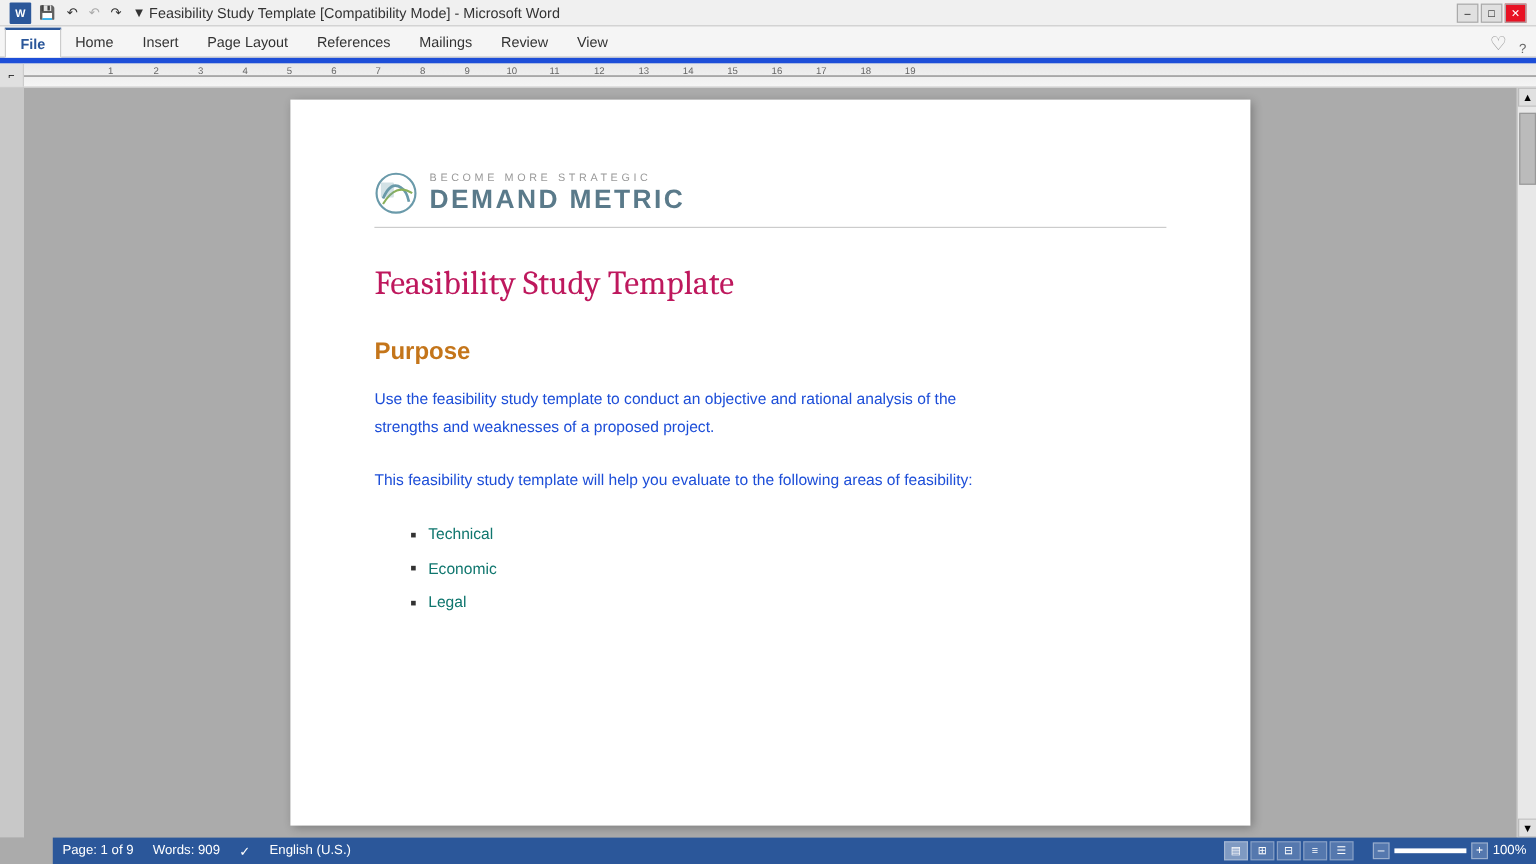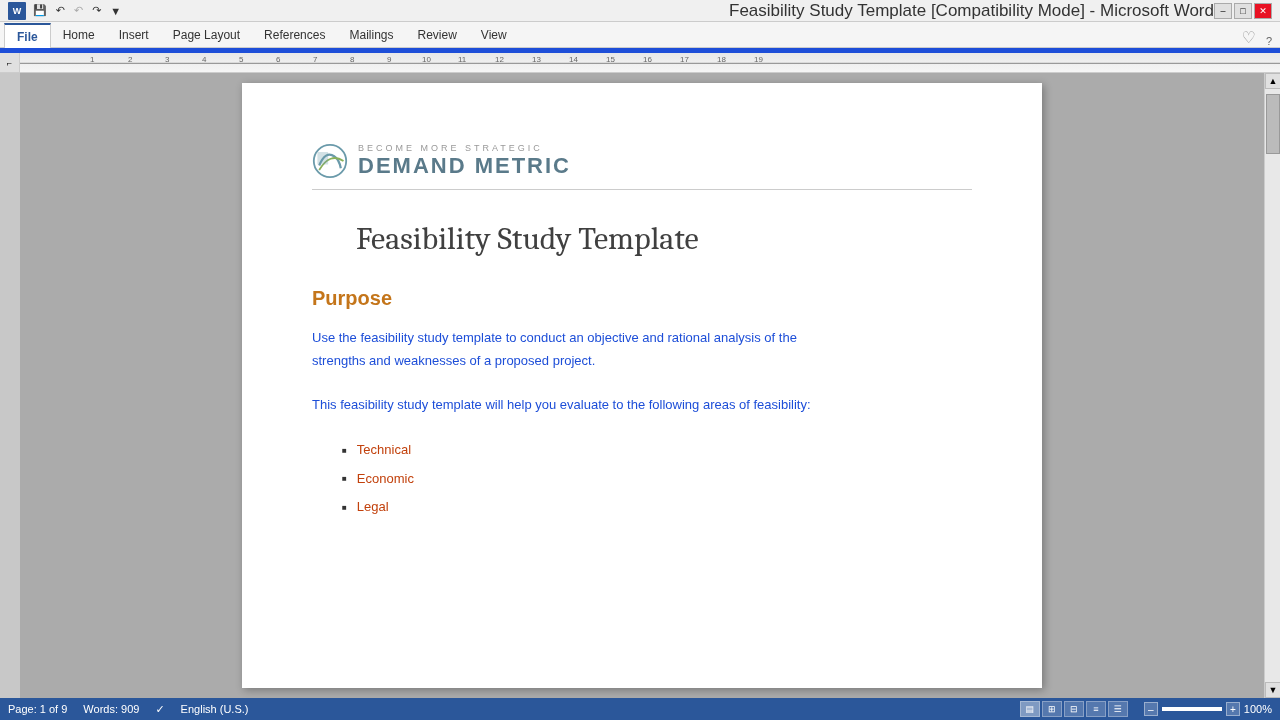--- a/index.html
+++ b/index.html
@@ -17,24 +17,24 @@
     .title-bar {
       background: #f0f0f0;
       height: 22px;
       display: flex;
       align-items: center;
       justify-content: space-between;
       padding: 0 8px;
       border-bottom: 1px solid #ccc;
     }
     .title-bar-text {
-      font-size: 17px;
+      font-size: 12px;
       color: #333;
       flex: 1;
-      text-align: right;
+      text-align: left;
     }
     .title-bar-controls {
       display: flex;
       gap: 2px;
     }
     .title-bar-btn {
       width: 18px;
       height: 16px;
       background: #e0e0e0;
       border: 1px solid #aaa;
@@ -208,26 +208,25 @@
     .logo-name {
       font-size: 22px;
       font-weight: bold;
       color: #5a7a8a;
       letter-spacing: 2px;
       text-transform: uppercase;
     }
 
     
     .doc-title {
-      font-size: 32px;
-      color: #404040;
+      font-size: 28px;
+      color: #be185d;
       font-weight: 300;
       margin-bottom: 30px;
       font-family: 'Cambria', 'Georgia', serif;
-      margin-left: 44px;
     }
 
     
     .section-heading {
       color: #c4751a;
       font-size: 20px;
       font-weight: bold;
       margin-bottom: 16px;
     }
 
@@ -240,21 +239,21 @@
     }
 
     
     .bullet-list {
       list-style: none;
       margin-left: 30px;
       margin-top: 10px;
     }
     .bullet-list li {
       font-size: 13px;
-      color: #c2410c;
+      color: #0f766e;
       line-height: 2.2;
       display: flex;
       align-items: center;
       gap: 10px;
       text-align: right;
     }
     .bullet-list li::before {
       content: '■';
       font-size: 8px;
       color: #333;
@@ -299,20 +298,21 @@
     
     .status-bar {
       height: 22px;
       background: #2b579a;
       display: flex;
       align-items: center;
       padding: 0 8px;
       justify-content: space-between;
       color: white;
       font-size: 11px;
+      margin-left: 44px;
     }
     .status-left {
       display: flex;
       align-items: center;
       gap: 16px;
     }
     .status-right {
       display: flex;
       align-items: center;
       gap: 8px;

